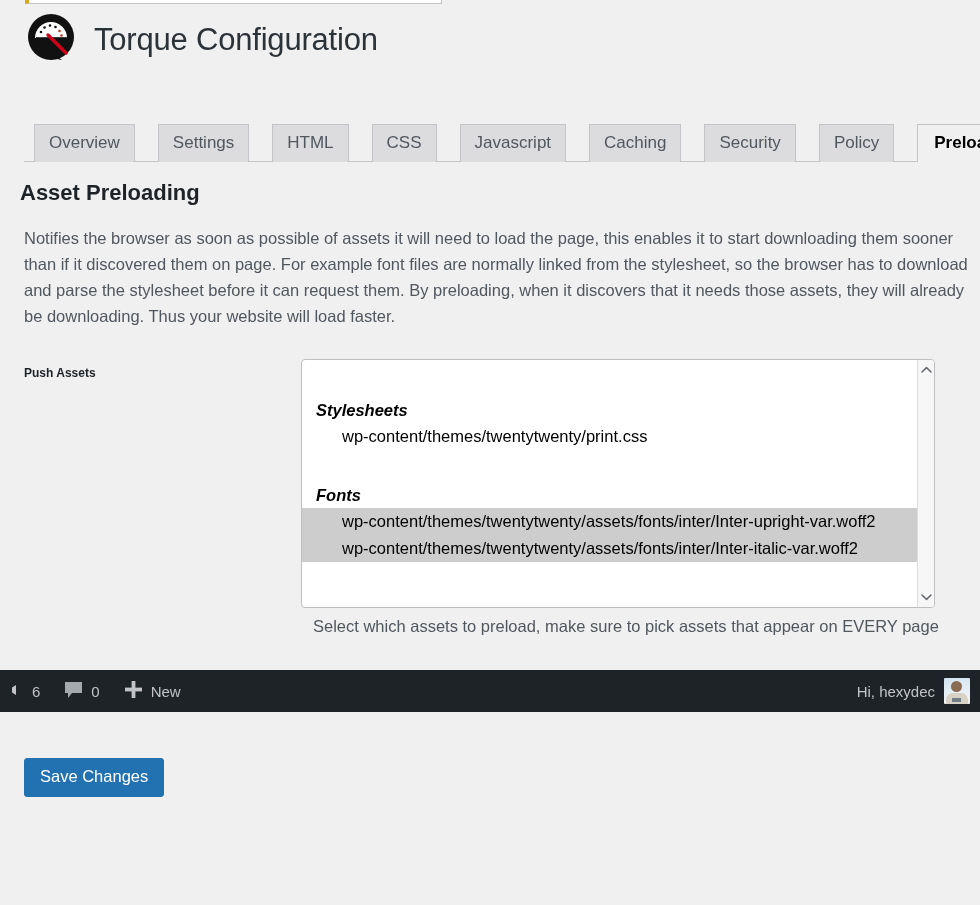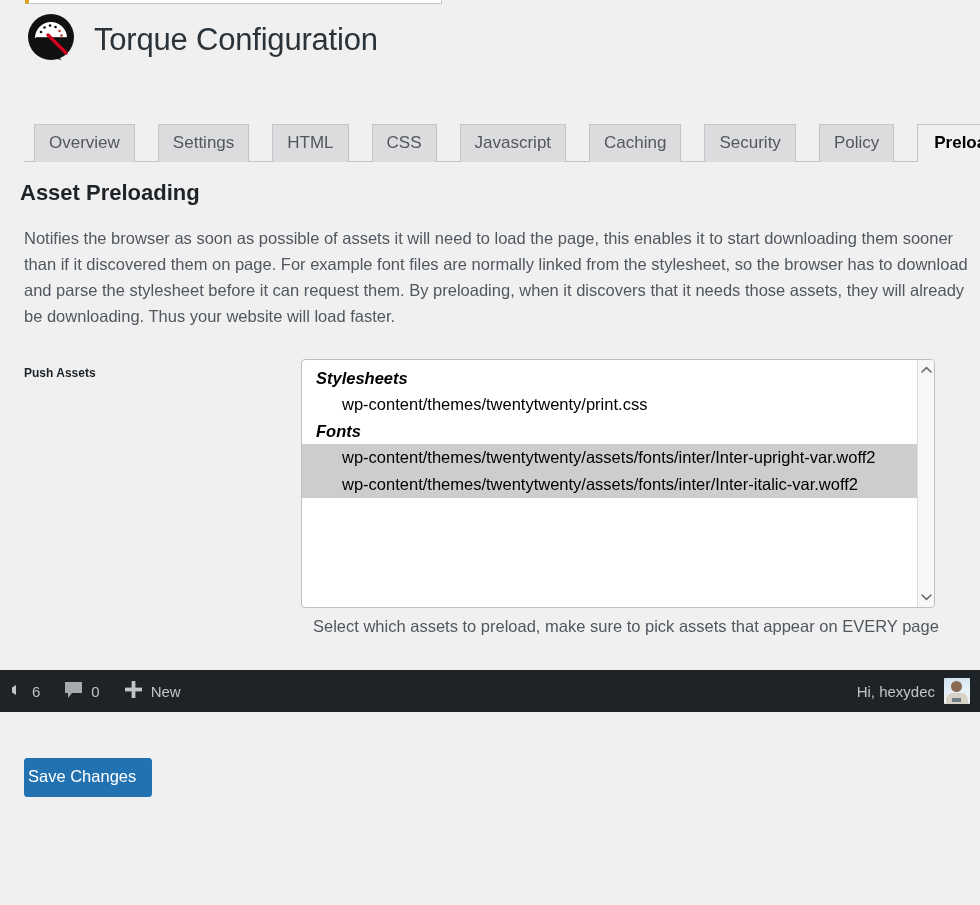--- a/index.html
+++ b/index.html
@@ -140,20 +140,21 @@
     overflow: hidden;
   }
   .opt-group-label {
     font-style: italic;
     font-weight: bold;
     font-size: 16.5px;
     color: #000;
     padding: 1px 0 1px 14px;
     line-height: 24px;
     white-space: nowrap;
+    margin-top: 32px;
   }
   .opt {
     font-size: 16.5px;
     color: #000;
     padding: 1px 0 1px 40px;
     line-height: 25px;
     white-space: nowrap;
     overflow: hidden;
     cursor: default;
   }
@@ -278,21 +279,21 @@
   .save-btn {
     position: absolute;
     left: 24px;
     top: 758px;
     background: #2271b1;
     color: #ffffff;
     border: 1px solid #2271b1;
     border-radius: 3px;
     font-family: "Liberation Sans", sans-serif;
     font-size: 16.5px;
-    padding: 8px 15px 9px 3px;
+    padding: 8px 15px 9px 15px;
     cursor: pointer;
     line-height: 1.2;
   }
 </style>
 </head>
 <body>
 
 <div class="notice-strip"></div>
 
 <div class="page-header">

